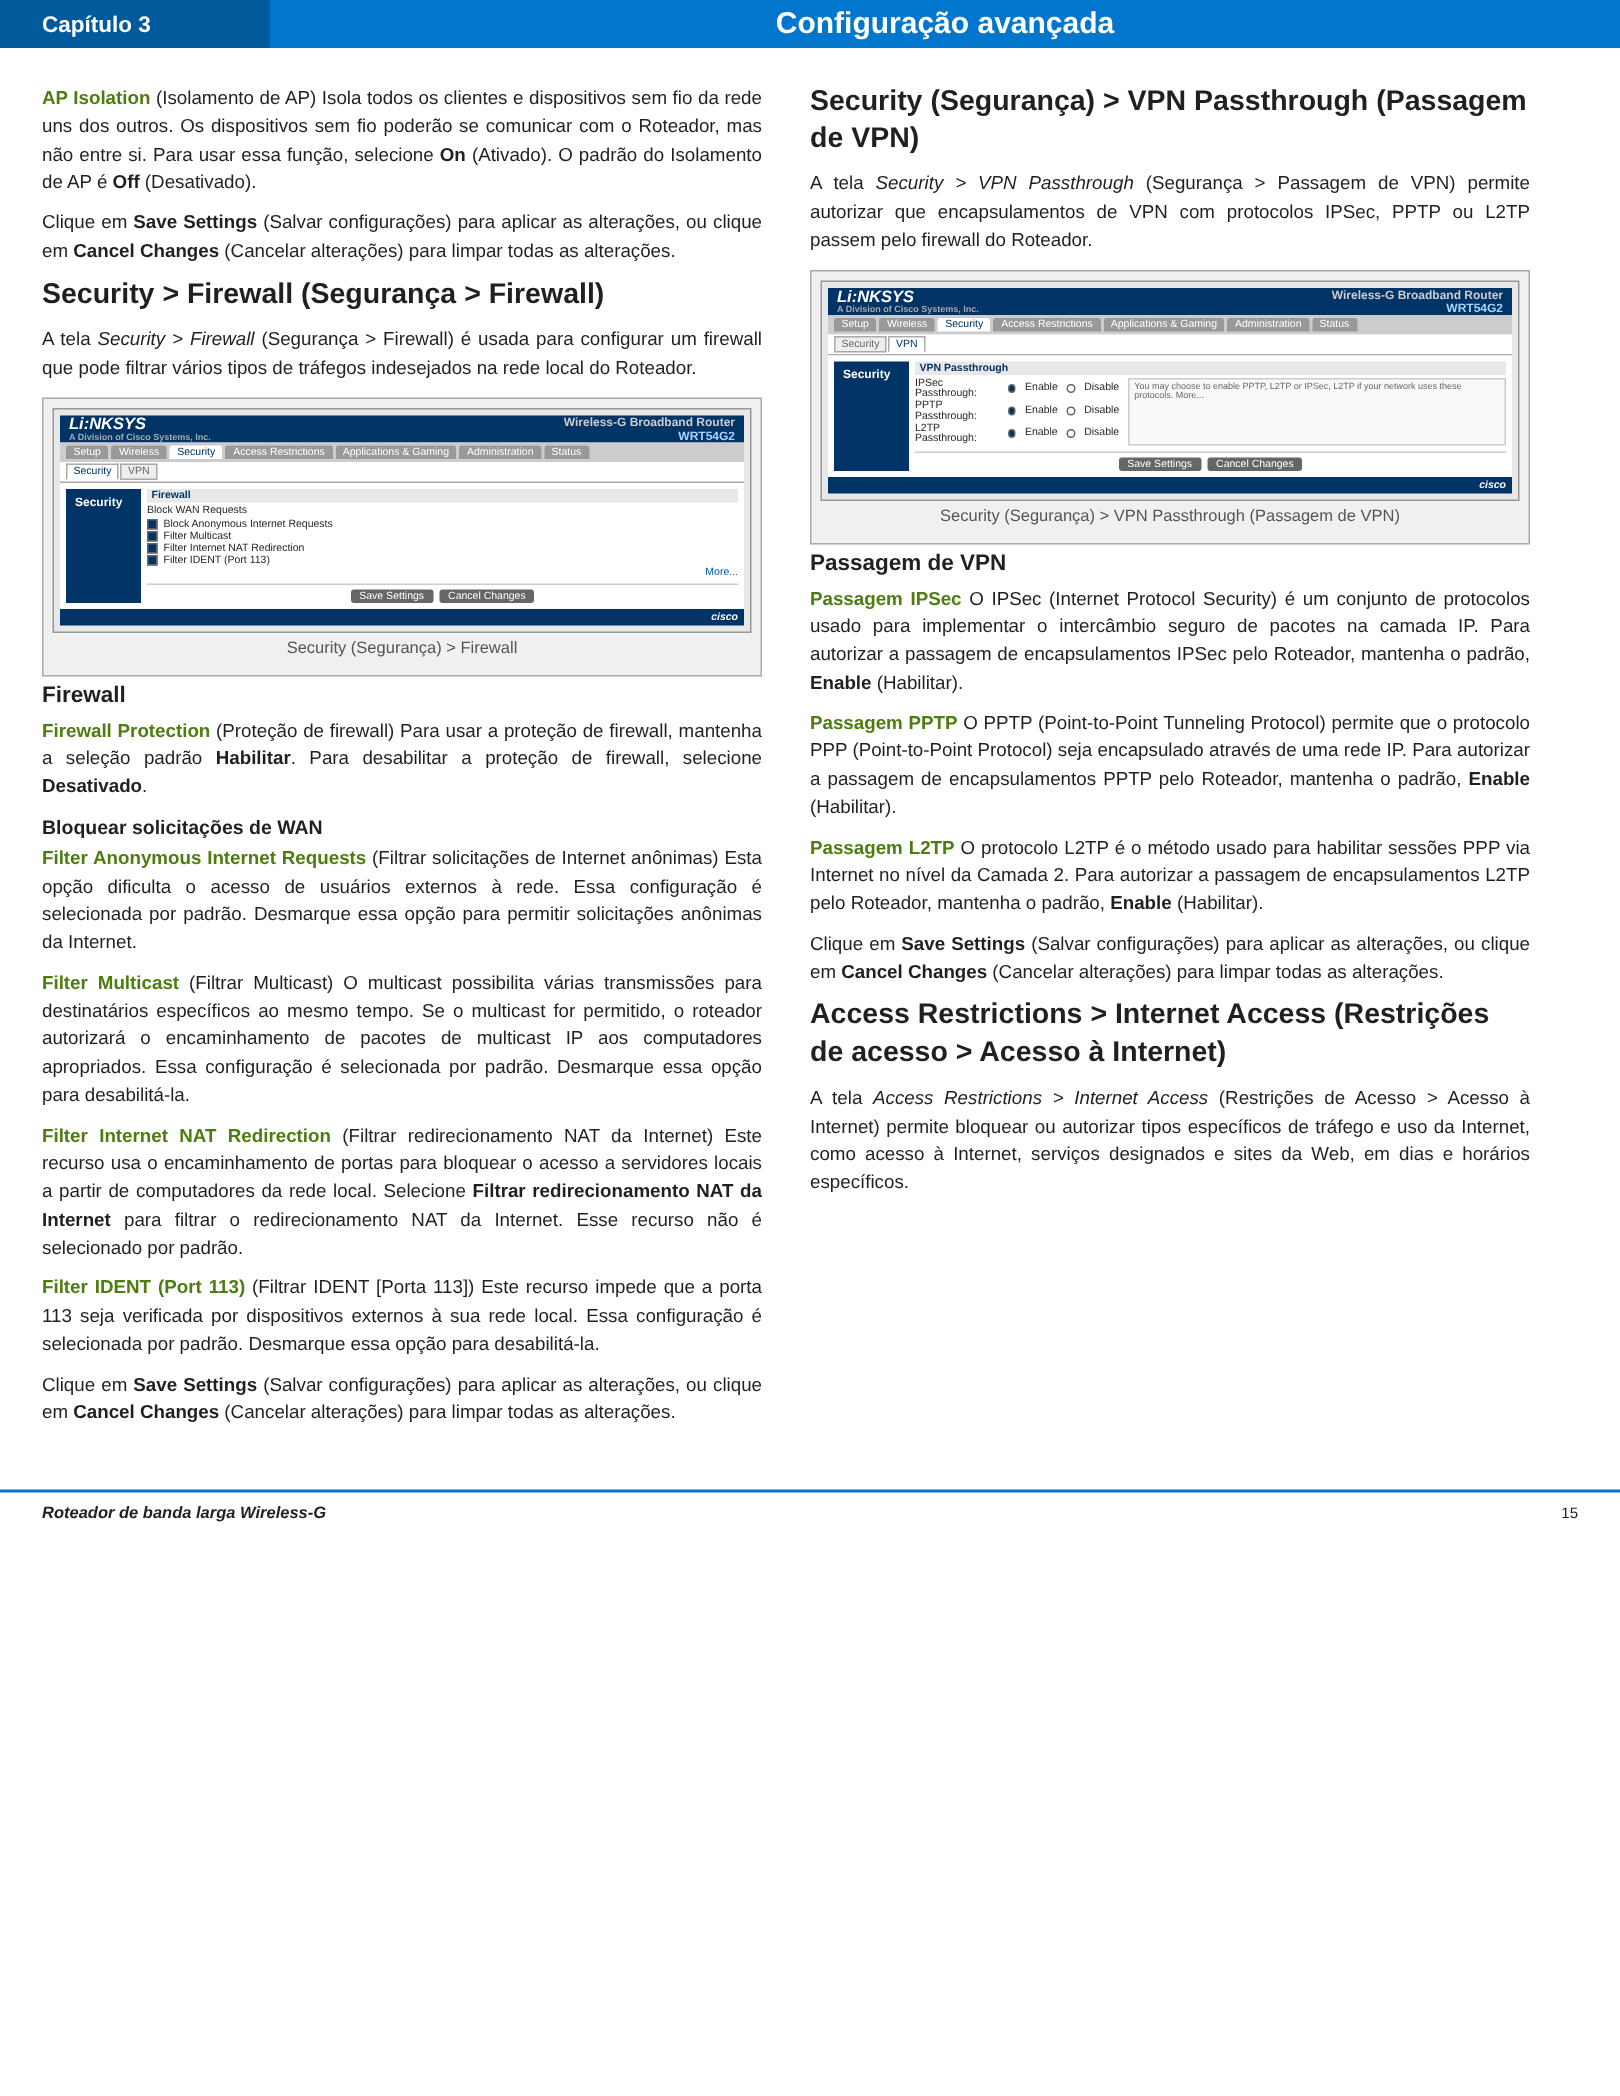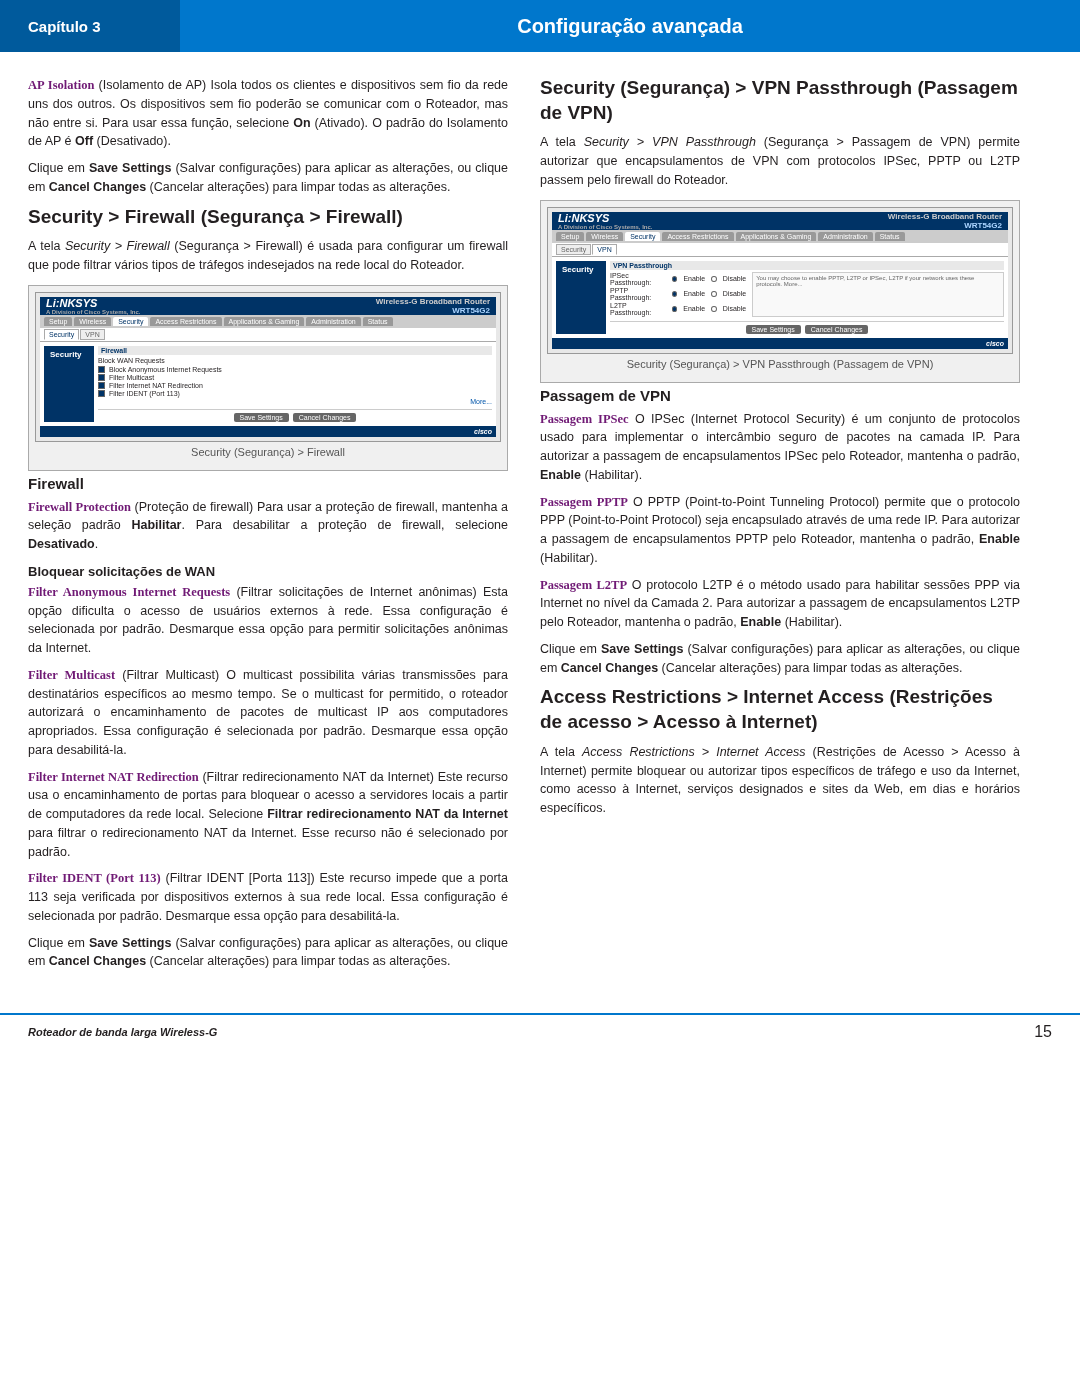--- a/index.html
+++ b/index.html
@@ -9,21 +9,21 @@
       color: #231f20;
       background: #fff;
       width: 1080px;
       min-height: 1397px;
     }
 
     
     .page-header {
       display: flex;
       align-items: stretch;
-      height: 52px;
+      height: 32px;
       background: #005a9c;
     }
     .header-chapter {
       background: #005a9c;
       color: #fff;
       font-size: 15px;
       font-weight: bold;
       padding: 0 28px;
       display: flex;
       align-items: center;
@@ -84,21 +84,21 @@
 
     p {
       font-size: 12.5px;
       line-height: 1.5;
       margin-bottom: 8px;
       text-align: justify;
     }
 
     .bold { font-weight: bold; }
     .italic { font-style: italic; }
-    .cyan-bold { color: #701a75; font-weight: bold; font-family: Liberation Serif, serif; }
+    .cyan-bold { color: #4d7c0f; font-weight: bold; }
 
     
     .screenshot-box {
       border: 1px solid #aaa;
       background: #f0f0f0;
       margin: 10px 0 4px 0;
       padding: 6px;
       display: flex;
       flex-direction: column;
     }
@@ -291,21 +291,21 @@
       border-top: 2px solid #0077cc;
       margin-top: 10px;
     }
     .footer-left {
       font-size: 11px;
       font-weight: bold;
       color: #231f20;
       font-style: italic;
     }
     .footer-right {
-      font-size: 16px;
+      font-size: 10px;
       color: #231f20;
     }
   </style>
 </head>
 <body>
 
 <div class="page-header">
   <div class="header-chapter">
     <span>Capítulo 3</span>
   </div>

